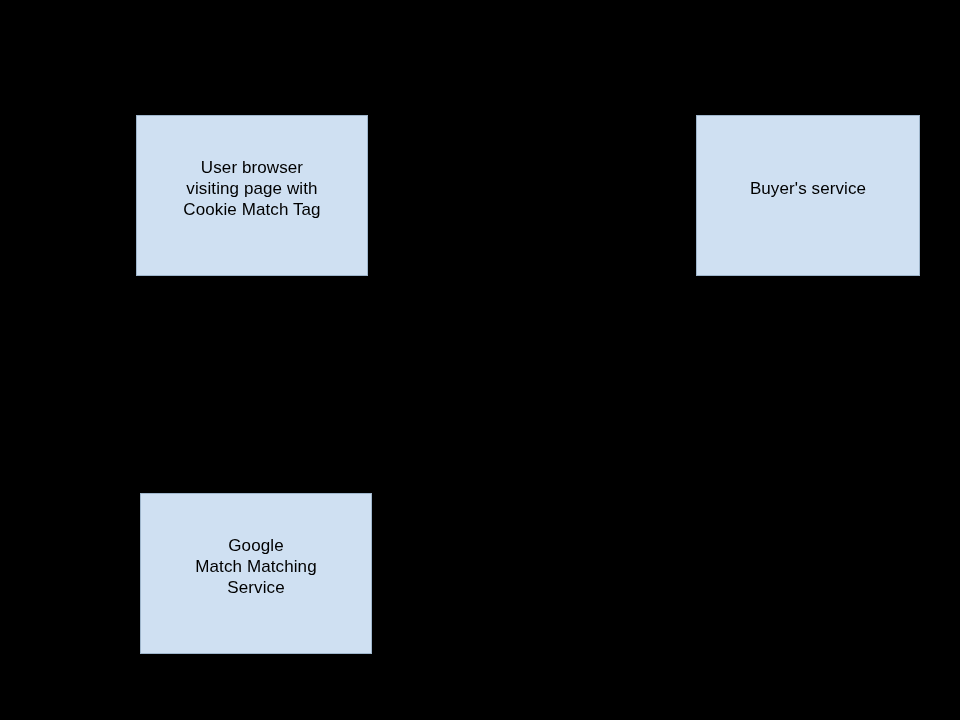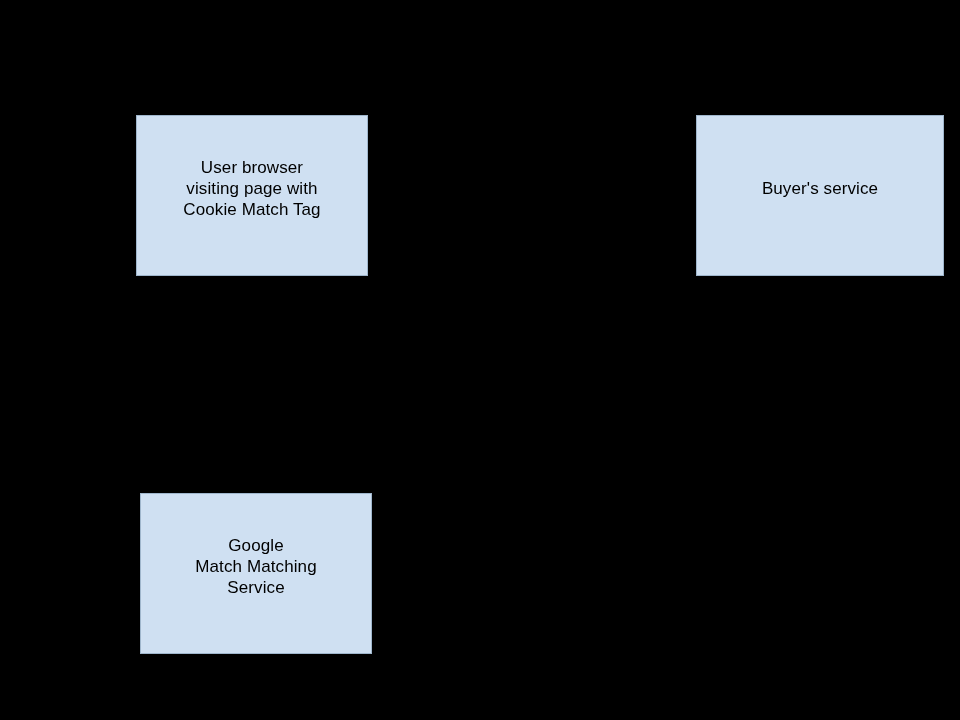--- a/index.html
+++ b/index.html
@@ -63,21 +63,21 @@
 
   <span class="edge-label" style="left:432px; top:168px; width:200px;"></span>
   <span class="edge-label" style="left:262px; top:370px; width:200px; text-align:left;"></span>
 
   <div class="node" style="left:136px; top:115px; width:232px; height:161px;">
     <span class="node-label">User browser
 visiting page with
 Cookie Match Tag</span>
   </div>
 
-  <div class="node" style="left:696px; top:115px; width:248px; height:161px;">
+  <div class="node" style="left:696px; top:115px; width:224px; height:161px;">
     <span class="node-label">Buyer's service</span>
   </div>
 
   <div class="node" style="left:140px; top:493px; width:232px; height:161px;">
     <span class="node-label">Google
 Match Matching
 Service</span>
   </div>
 
 </div>

